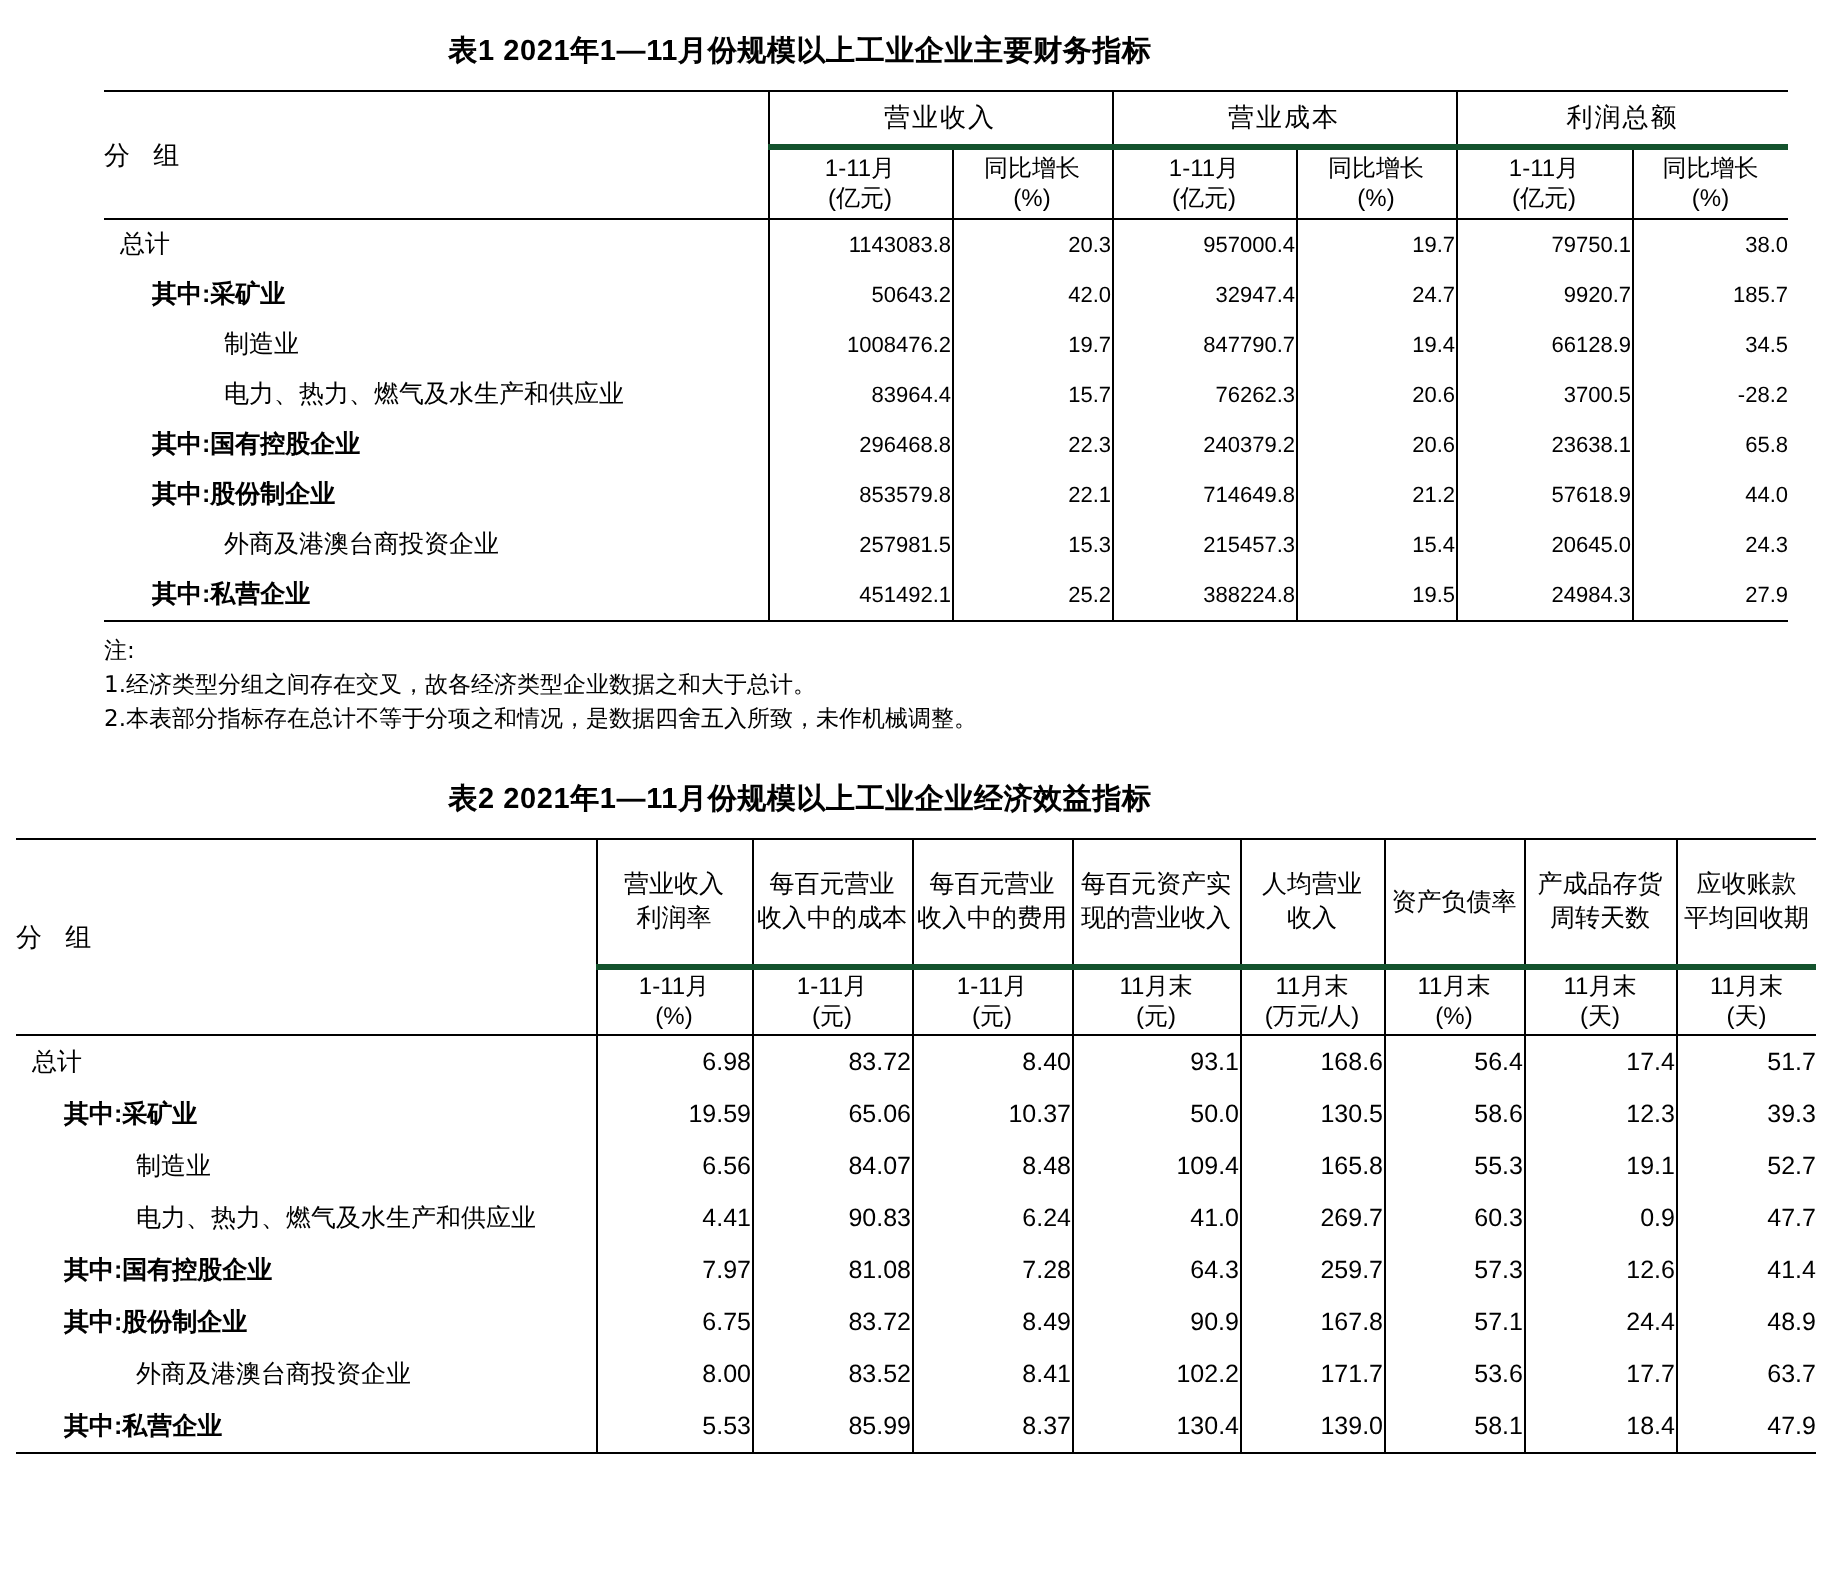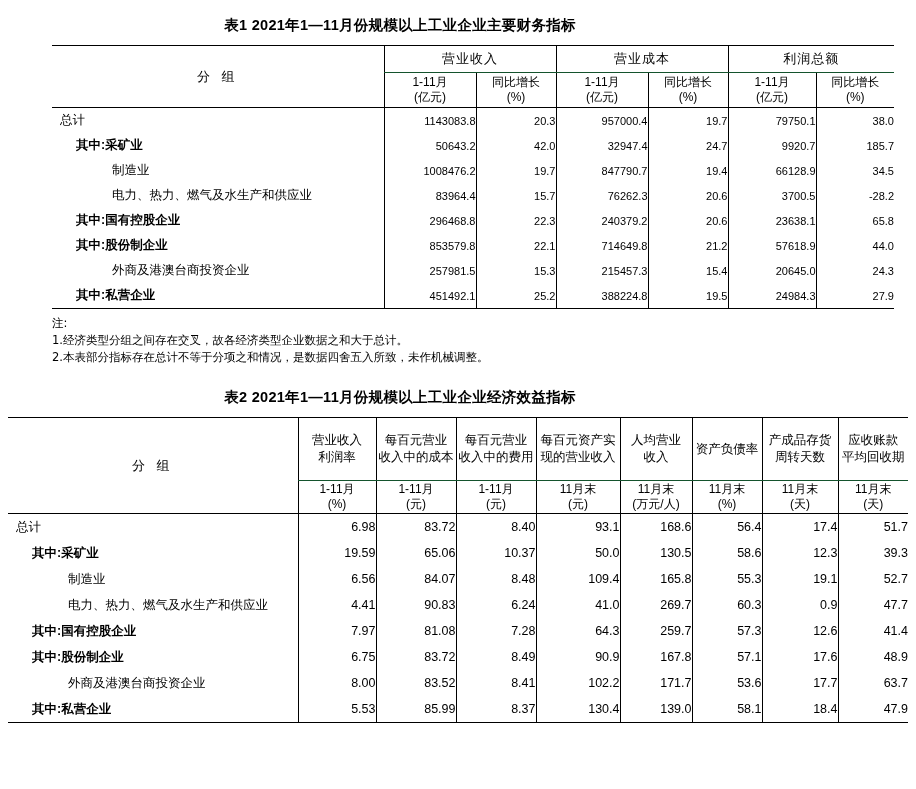--- a/index.html
+++ b/index.html
@@ -39,37 +39,36 @@
     table-layout: fixed;
     font-size: 12.5px;
   }
   table.fin td, table.fin th {
     padding: 0;
     font-weight: normal;
     vertical-align: middle;
   }
   .bt { border-top: 1.6px solid #000; }
   .bb { border-bottom: 1.6px solid #000; }
-  .bbt { border-bottom: 1px solid #14532d; }
+  .bbt { border-bottom: 3px solid #14532d; }
   .bl { border-left: 1px solid #000; }
 
   .hdr-group {
     text-align: center;
     height: 26px;
     font-size: 13px;
     letter-spacing: 1px;
   }
   .hdr-sub {
     text-align: center;
     font-size: 12px;
     line-height: 15px;
     height: 34px;
   }
   .grp-cell {
-    text-align: center;
     font-size: 13px;
     letter-spacing: 4px;
   }
   .num {
     text-align: right;
     padding-right: 12px;
     height: 25px;
     font-size: 11px;
   }
   .lbl {
@@ -374,21 +373,21 @@
           <td class="num2 bl">41.4</td>
         </tr>
         <tr>
           <td class="lbl ind1">其中:股份制企业</td>
           <td class="num2 bl">6.75</td>
           <td class="num2 bl">83.72</td>
           <td class="num2 bl">8.49</td>
           <td class="num2 bl">90.9</td>
           <td class="num2 bl">167.8</td>
           <td class="num2 bl">57.1</td>
-          <td class="num2 bl">17.6</td>
+          <td class="num2 bl">24.4</td>
           <td class="num2 bl">48.9</td>
         </tr>
         <tr>
           <td class="lbl ind2">外商及港澳台商投资企业</td>
           <td class="num2 bl">8.00</td>
           <td class="num2 bl">83.52</td>
           <td class="num2 bl">8.41</td>
           <td class="num2 bl">102.2</td>
           <td class="num2 bl">171.7</td>
           <td class="num2 bl">53.6</td>

